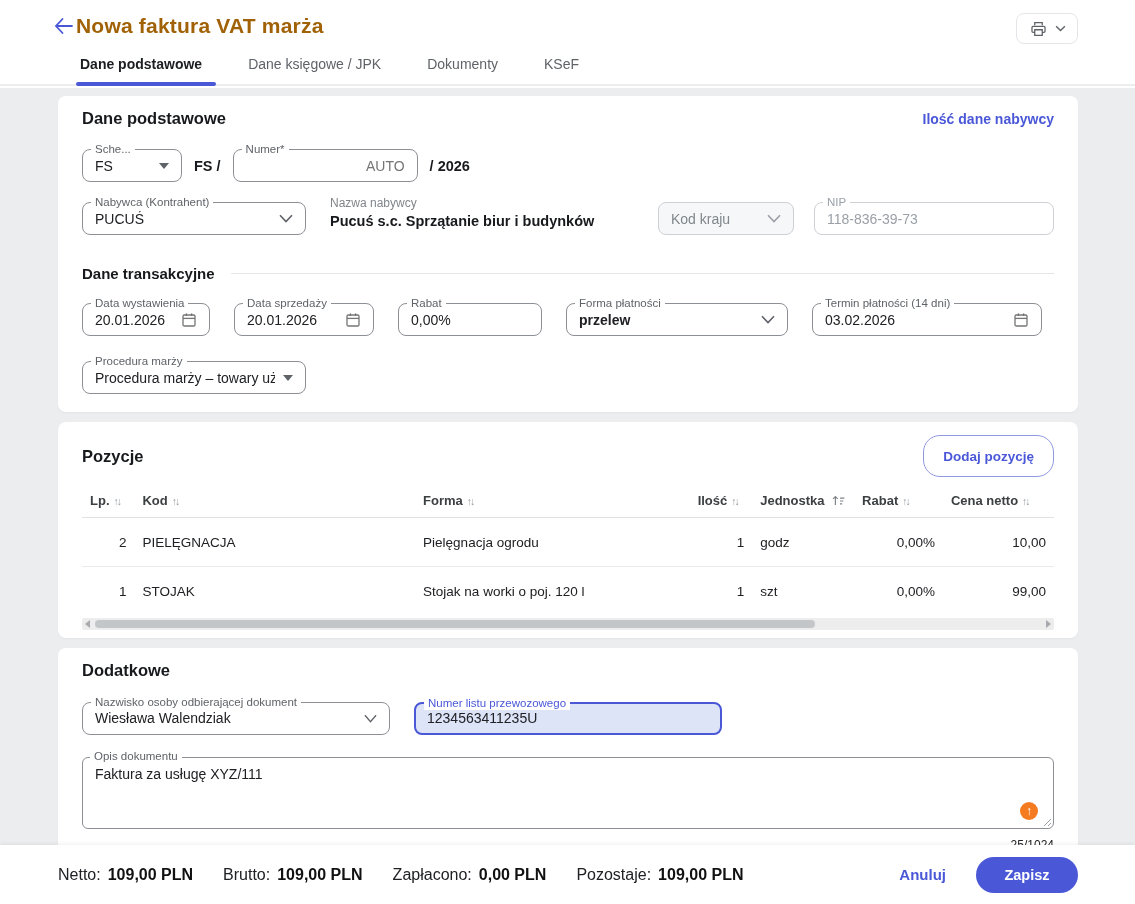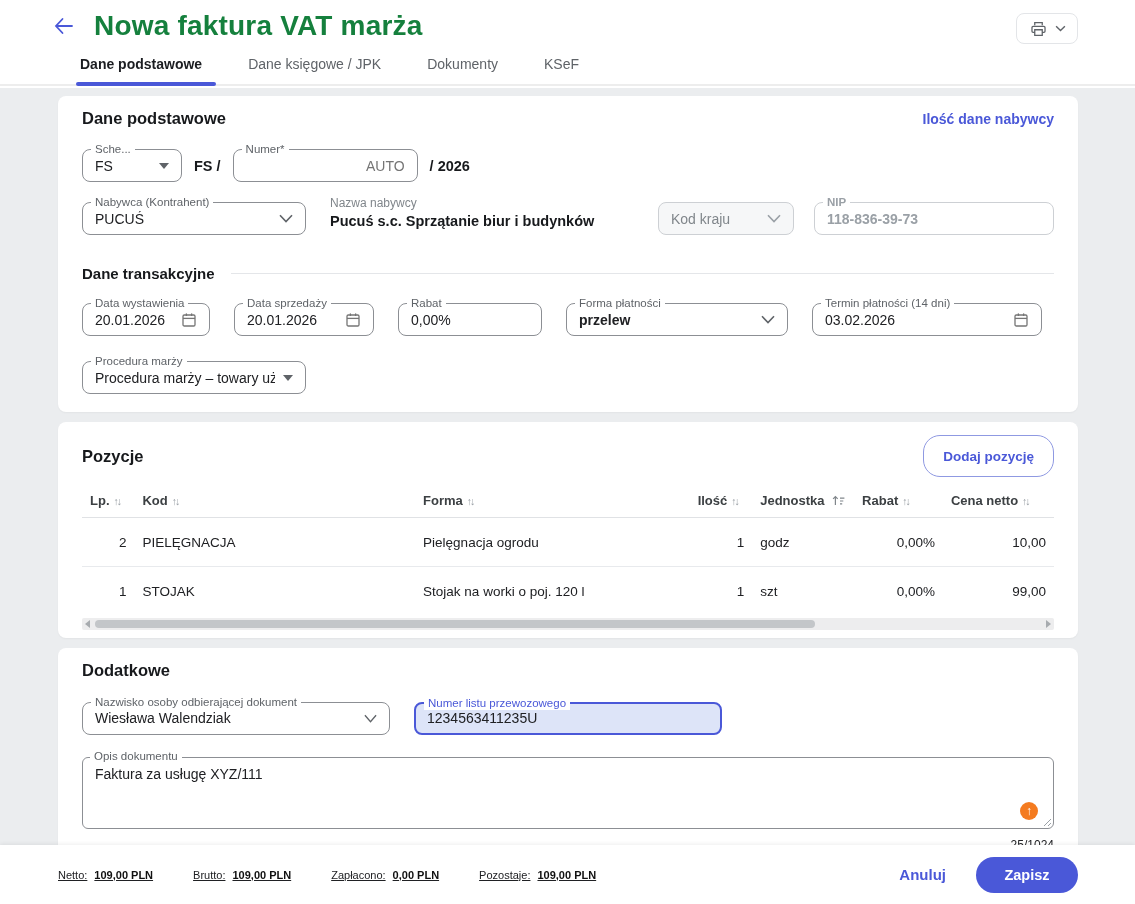--- a/index.html
+++ b/index.html
@@ -7,42 +7,42 @@
   body {
     width:1135px; height:904px; overflow:hidden;
     font-family:"Liberation Sans", sans-serif;
     background:#ebedef; color:#202124;
     display:flex; flex-direction:column;
   }
   
   .appbar { background:#fff; flex:0 0 88px; position:relative; }
   .appbar-top { display:flex; align-items:center; height:52px; padding-left:50px; }
   .back-btn { width:26px; height:26px; border:none; background:transparent; cursor:pointer; padding:0; display:flex; align-items:center; justify-content:center; }
-  .page-title { font-size:28px; font-weight:700; color:#15803d; margin-left:18px; letter-spacing:.2px; }
+  .page-title { font-size:21px; font-weight:700; color:#a16207; letter-spacing:.2px; }
   .print-btn { position:absolute; right:57px; top:13px; width:62px; height:31px; background:#fff; border:1px solid #e3e5e8; border-radius:8px; display:flex; align-items:center; justify-content:center; gap:7px; cursor:pointer; }
   .tabs { display:flex; gap:46px; padding:0 0 0 80px; border-bottom:2px solid #ededed; height:34px; }
   .tab { position:relative; font-size:14px; color:#5f6368; display:flex; align-items:flex-start; padding-top:4px; cursor:pointer; }
   .tab.active { color:#1b1d21; font-weight:700; }
   .tab.active::after { content:""; position:absolute; left:-4px; right:-14px; bottom:-2px; height:4px; background:var(--accent); border-radius:3px; }
   
   :root { --accent:#4a58d8; --focusbg:#dde4f8; }
   .content { flex:1; padding-top:8px; overflow:hidden; }
   .card { width:1020px; margin:0 auto 10px 58px; background:#fff; border-radius:8px; box-shadow:0 1px 2px rgba(0,0,0,.04); padding:13px 24px 18px; }
   .card h2 { font-size:16.5px; font-weight:700; color:#17191c; margin:0; }
   .sec-head { display:flex; align-items:center; justify-content:space-between; }
   .link { color:var(--accent); font-size:14px; font-weight:600; text-decoration:none; cursor:pointer; }
   
   .frow { display:flex; align-items:center; margin-top:21px; }
   .field { position:relative; height:33px; border:1px solid #8c8f94; border-radius:8px; background:#fff; display:flex; align-items:center; padding:0 12px; }
   .flabel { position:absolute; top:-8px; left:8px; background:#fff; padding:0 4px; font-size:11.5px; line-height:14px; color:#5f6368; white-space:nowrap; }
   .fval { font-size:14px; color:#202124; flex:1; white-space:nowrap; overflow:hidden; }
   .field input { border:0; outline:0; background:transparent; font:inherit; font-size:14px; color:#202124; width:100%; padding:0; }
   .field.gray { background:#f6f7f8; border-color:#cdd0d4; }
   .field.gray .fval { color:#80868b; }
-  .field.dis { border-color:#cdd0d4;font-weight:bold; }
+  .field.dis { border-color:#cdd0d4; }
   .field.dis .fval, .field.dis .flabel { color:#9aa0a6; }
   .field.focused { border:2px solid var(--accent); background:var(--focusbg); padding:0 11px; }
   .field.focused .flabel { color:var(--accent); }
   .inline-bold { font-size:14.5px; font-weight:700; color:#17191c; margin:0 12px; white-space:nowrap; }
   .num-ph { color:#5f6368; font-size:14px; }
   .static-lab { font-size:12px; color:#80868b; }
   .static-val { font-size:14.5px; font-weight:700; color:#17191c; margin-top:3px; }
   .tri { width:0; height:0; border-left:5px solid transparent; border-right:5px solid transparent; border-top:6px solid #5f6368; margin-left:8px; flex:0 0 auto; }
   .divider-head { display:flex; align-items:center; margin-top:30px; }
   .divider-head h3 { font-size:15px; font-weight:700; color:#17191c; margin:0; white-space:nowrap; }
@@ -64,21 +64,21 @@
   .sb-thumb { position:absolute; left:1px; top:0; height:8px; width:76%; background:#c3c6c9; border-radius:4px; }
   
   .ta-wrap { position:relative; margin-top:22px; }
   .ta-wrap textarea { width:100%; height:72px; border:1px solid #8c8f94; border-radius:6px; resize:none; font:inherit; font-size:14px; color:#202124; padding:8px 12px; outline:none; display:block; }
   .ta-label { position:absolute; top:-8px; left:8px; background:#fff; padding:0 4px; font-size:11.5px; color:#5f6368; line-height:14px; z-index:2; }
   .up-circle { position:absolute; right:16px; bottom:9px; width:18px; height:18px; border-radius:50%; background:#f47b20; color:#fff; display:flex; align-items:center; justify-content:center; font-size:12px; font-weight:700; cursor:pointer; line-height:1; }
   .resize-grip { position:absolute; right:2px; bottom:2px; }
   .counter { text-align:right; font-size:12px; color:#202124; margin-top:9px; }
   
   .footbar { flex:0 0 59px; background:#fff; box-shadow:0 -1px 4px rgba(0,0,0,.07); display:flex; align-items:center; padding:0 57px 0 58px; }
-  .totals { display:flex; gap:40px; font-size:11px; color:#202124;text-decoration:underline; }
+  .totals { display:flex; gap:30px; font-size:16px; color:#202124; }
   .tpair { display:flex; gap:7px; align-items:baseline; }
   .tpair b { font-weight:700; color:#111; }
   .foot-actions { margin-left:auto; display:flex; align-items:center; gap:24px; }
   .cancel-btn { background:none; border:none; color:var(--accent); font-family:inherit; font-size:15px; font-weight:600; cursor:pointer; padding:4px 6px; }
   .save-btn { background:var(--accent); border:none; color:#fff; font-family:inherit; font-size:14.5px; font-weight:700; border-radius:18px; height:36px; width:102px; cursor:pointer; }
   svg { display:block; }
 </style>
 </head>
 <body>
 

